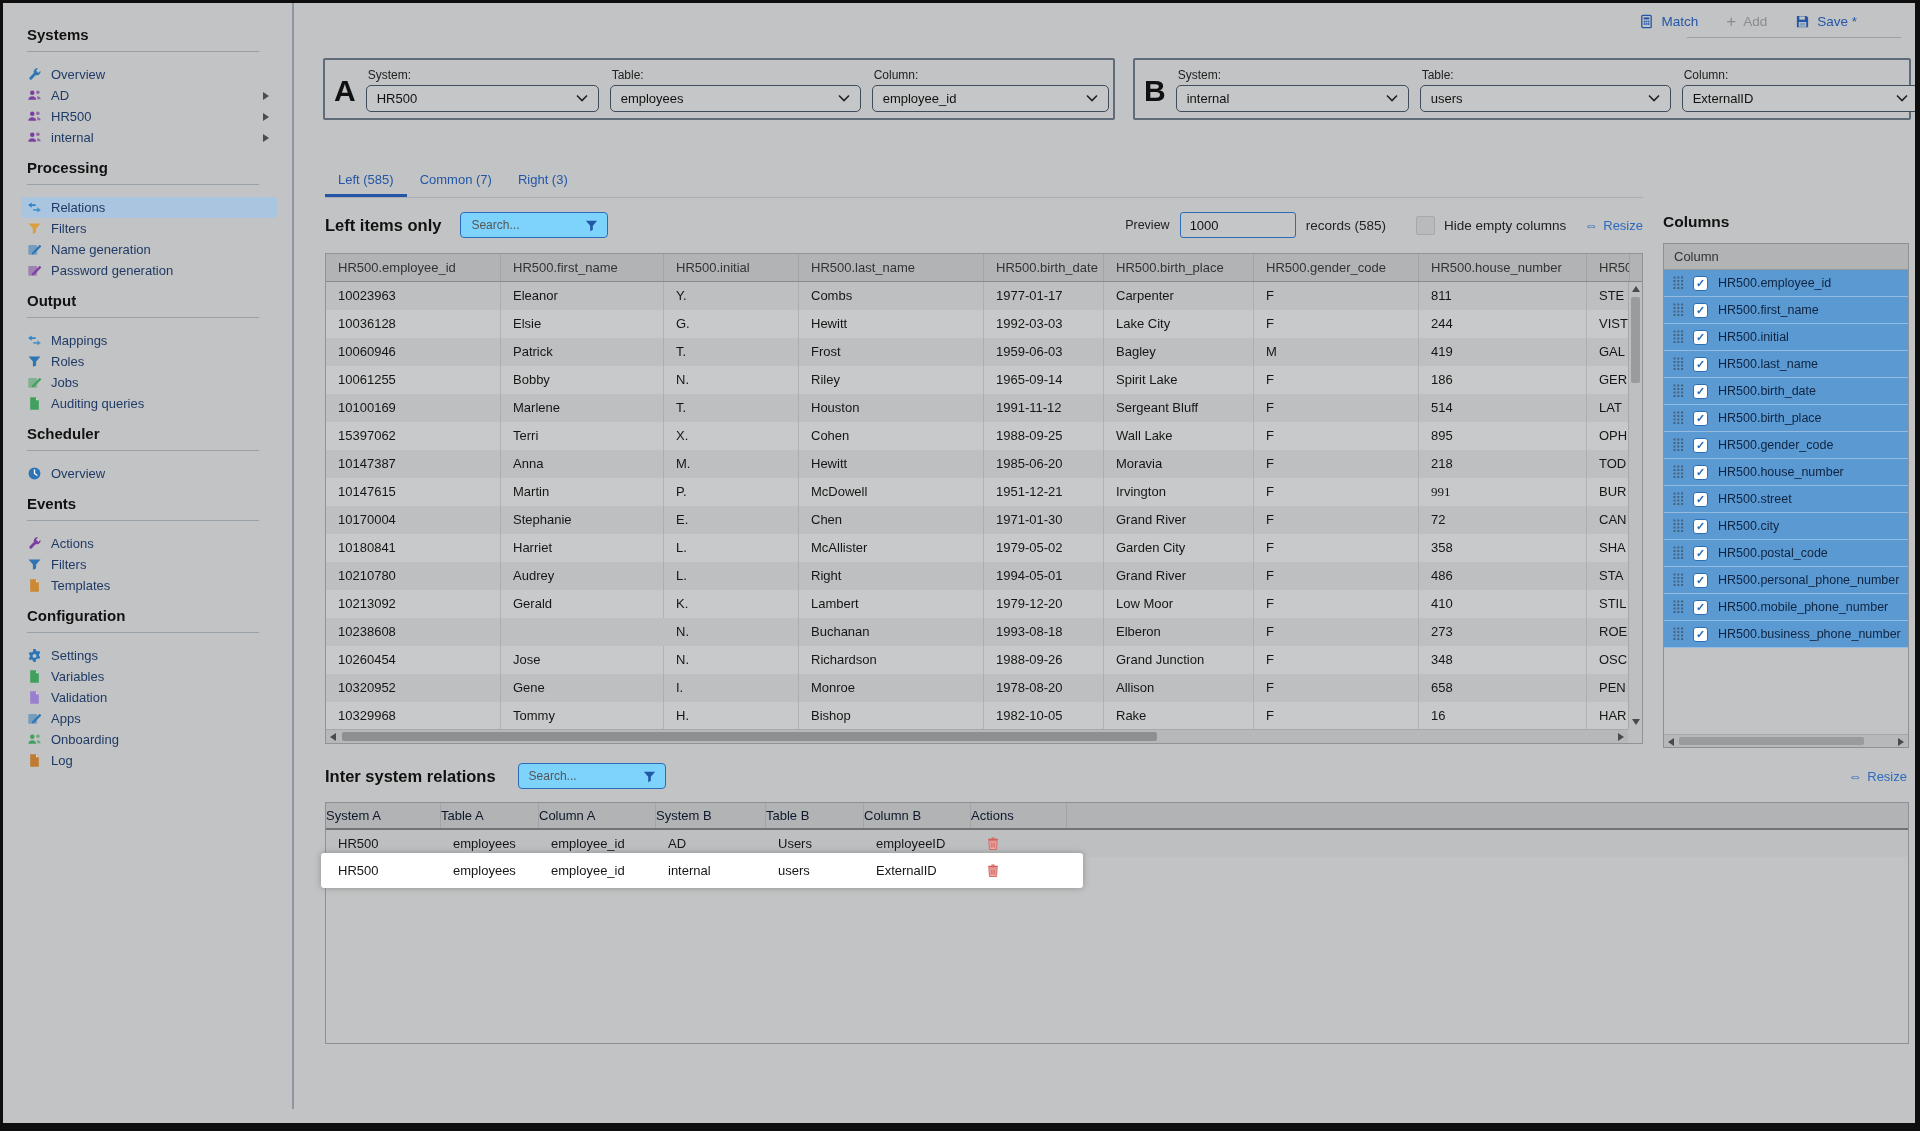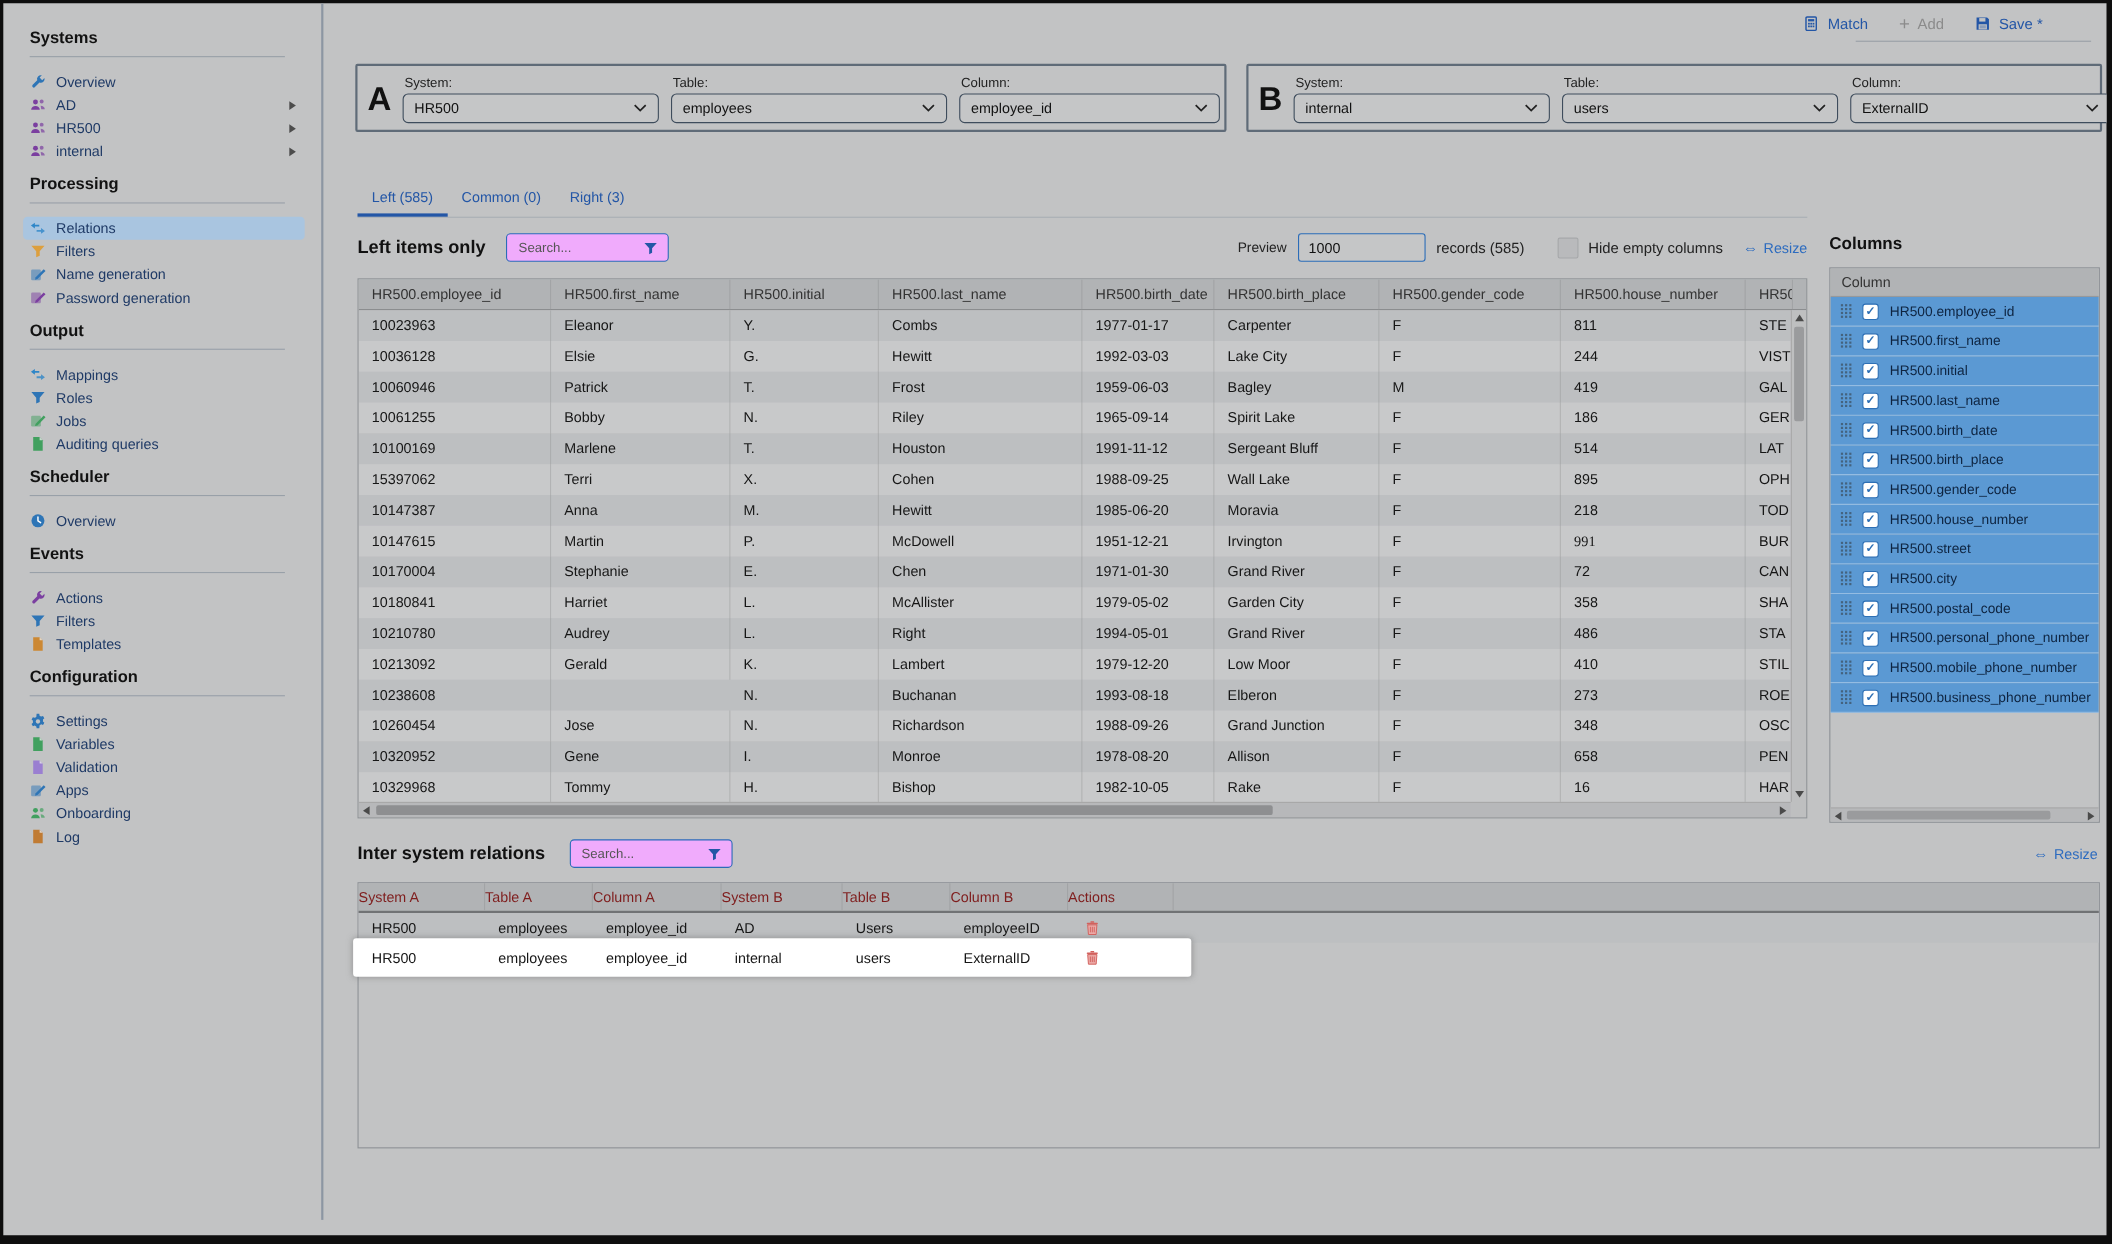--- a/index.html
+++ b/index.html
@@ -40,21 +40,21 @@
     justify-content:space-between;padding:0 10px;font-size:13px;color:#111;background:#c5c6c7;box-sizing:border-box;cursor:pointer;}
   .select.w1{width:233px;} .select.w2{width:251px;} .select.w3{width:237px;}
   .chev svg{display:block;}
   
   #tabs{position:absolute;left:322px;top:160px;width:1318px;display:flex;border-bottom:1px solid #a8aeb4;height:35px;box-sizing:border-box;}
   .tab{font-size:13px;color:#2356a6;padding:9px 13px 9px;cursor:pointer;box-sizing:border-box;}
   .tab.active{border-bottom:3px solid #2356a6;font-weight:400;}
   
   #controls{position:absolute;left:322px;top:205px;width:1318px;height:34px;display:flex;align-items:center;}
   .blk-title{font-size:16.5px;font-weight:700;color:#111;}
-  .searchbox{width:148px;height:26px;border:1.5px solid #2b6cb8;border-radius:4px;background:#f0abfc;
+  .searchbox{width:148px;height:26px;border:1.5px solid #2b6cb8;border-radius:4px;background:#7dd3fc;
     display:flex;align-items:center;padding:0 8px;box-sizing:border-box;}
   .searchbox input{border:none;background:transparent;width:100%;font-size:12px;color:#333;outline:none;
     font-family:"Liberation Sans",sans-serif;}
   .searchbox input::placeholder{color:#555;}
   #controls .searchbox{margin-left:19px;}
   .right-cluster{margin-left:auto;display:flex;align-items:center;}
   .preview-label{font-size:12.5px;color:#222;margin-right:10px;}
   #preview-input{width:116px;height:26px;border:1.5px solid #2b6cb8;border-radius:3px;background:#c5c6c7;
     font-size:13px;padding:0 9px;color:#111;box-sizing:border-box;font-family:"Liberation Sans",sans-serif;outline:none;}
   .records-label{font-size:13.5px;color:#222;margin-left:10px;}
@@ -98,21 +98,21 @@
   .col-label{font-size:12.5px;color:#0e2440;margin-left:10px;white-space:nowrap;overflow:hidden;}
   .cp-hscroll{position:absolute;left:0;right:0;bottom:0;height:13px;background:#b7b8ba;border-top:1px solid #a8a8a8;box-sizing:border-box;}
   .cp-hthumb{position:absolute;left:15px;width:185px;top:2px;bottom:2px;background:#9a9b9d;border-radius:2px;cursor:pointer;}
   
   #relations{position:absolute;left:322px;top:755px;width:1584px;}
   .rel-head{display:flex;align-items:center;height:36px;}
   .rel-head .searchbox{margin-left:22px;}
   .rel-head .link{margin-left:auto;margin-right:2px;}
   .rel-table{margin-top:8px;border:1px solid #8d9196;height:242px;position:relative;box-sizing:border-box;background:#c2c3c4;}
   .r-header{display:flex;height:27px;background:#b1b3b5;border-bottom:2px solid #707274;box-sizing:border-box;}
-  .rh-cell{font-size:13px;color:#7f1d1d;padding-left:0;display:flex;align-items:center;
+  .rh-cell{font-size:13px;color:#0f172a;padding-left:0;display:flex;align-items:center;
     border-right:1px solid #a2a4a6;box-sizing:border-box;flex:none;white-space:nowrap;}
   .rh-fill{flex:1;border-right:none;}
   .r-row{display:flex;height:27px;position:relative;}
   .r-row.shade{background:#bdbfc1;}
   .r-cell{font-size:13px;color:#161616;padding-left:12px;line-height:27px;white-space:nowrap;flex:none;
     box-sizing:border-box;position:relative;z-index:2;}
   .spot{position:absolute;left:-5px;top:-4px;width:762px;height:35px;background:#ffffff;border-radius:3px;
     box-shadow:0 0 6px rgba(110,110,110,0.6);z-index:1;}
   .trash-btn{display:inline-flex;margin-left:3px;margin-top:6px;cursor:pointer;position:relative;z-index:2;}
 </style>
@@ -457,21 +457,21 @@
             <svg width="12" height="8" viewBox="0 0 12 8">
               <path d="M1 1.5 6 6.5 11 1.5" stroke="#222" stroke-width="1.6" fill="none"></path>
             </svg>
           </span>
       </div>
     </div>
   </section>
 
   <nav id="tabs">
       <div class="tab active">Left (585)</div>
-      <div class="tab">Common (0)</div>
+      <div class="tab">Common (7)</div>
       <div class="tab">Right (3)</div>
     </nav>
 
   <div id="controls">
     <span class="blk-title">Left items only</span>
     <span class="searchbox">
       <input placeholder="Search..." style="">
       <span class="ic" style="margin:0;">
           <svg viewBox="0 0 16 16">
             <path d="M2 3h12l-4.6 5.2v4.3L6.6 14V8.2z" fill="#2356a6"></path>

